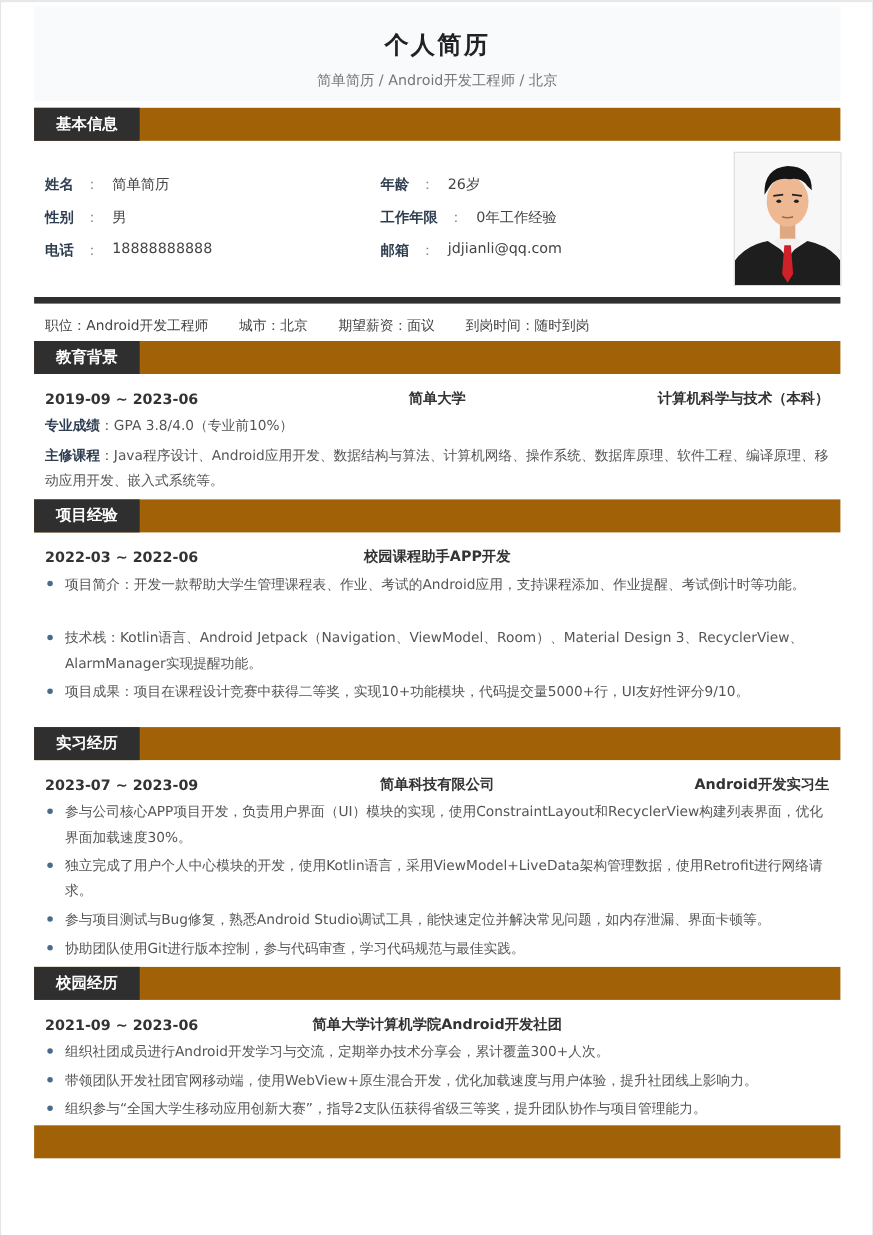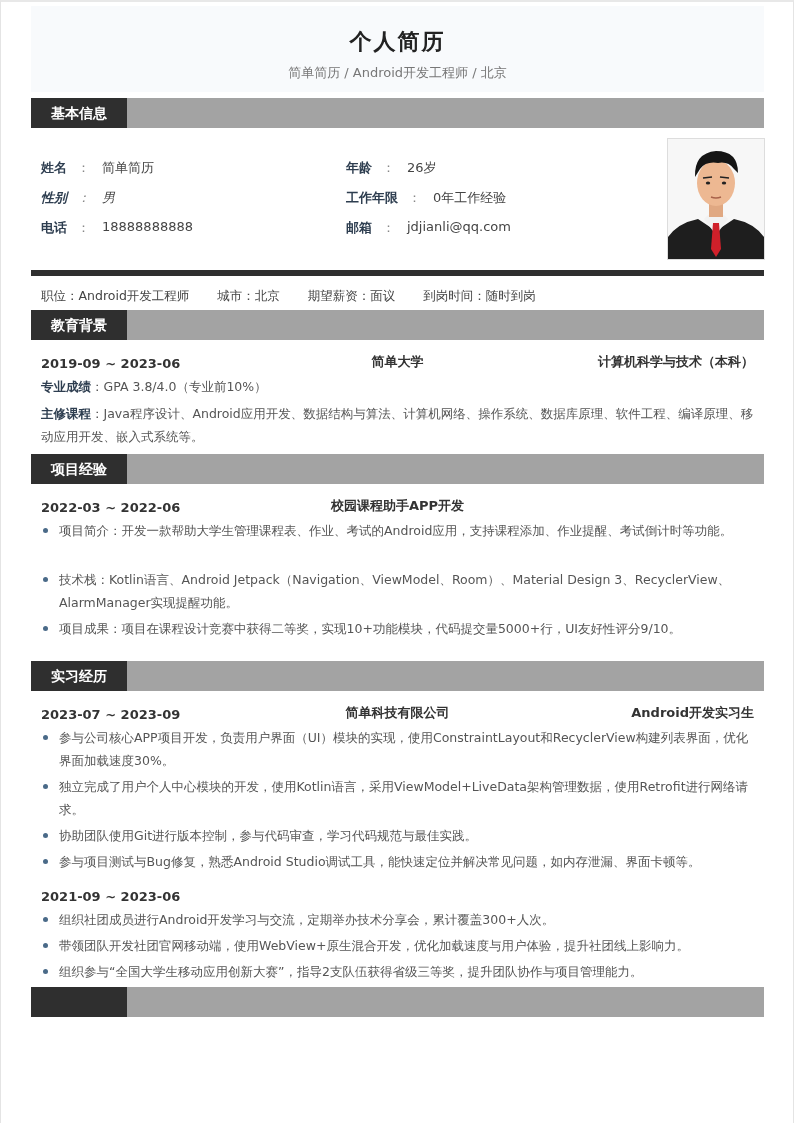--- a/index.html
+++ b/index.html
@@ -15,21 +15,21 @@
     border: 1px solid #e4e4e4; border-top: 2px solid #e8e8e8; pointer-events: none;
   }
   .page { position: absolute; left: 31px; top: 0; width: 733px; }
   .header {
     margin-top: 6px; height: 86px; background: #f8fafc;
     text-align: center; padding-top: 0;
   }
   .title { font-size: 22px; font-weight: bold; color: #222; letter-spacing: 2px; padding-top: 20px; line-height: 32px; }
   .subtitle { font-size: 13px; color: #777; margin-top: 6px; }
 
-  .sec-head { display: flex; height: 30px; background: #a3a3a3; }
+  .sec-head { display: flex; height: 30px; background: #a16207; align-items: flex-end; }
   .sec-title {
     width: 96px; background: #2f2f2f; color: #fff;
     font-size: 14px; font-weight: bold; line-height: 30px; text-align: center;
   }
 
   .basic { position: relative; height: 140px; }
   .info-row { position: absolute; font-size: 13px; color: #444; display: flex; }
   .info-label { font-weight: bold; color: #2e3e50; }
   .info-colon { color: #888; margin: 0 12px 0 10px; }
   .photo {
@@ -63,21 +63,21 @@
 
   <div class="sec-head" style="margin-top:6px;">
     <div class="sec-title">基本信息</div>
   </div>
   <div class="basic">
     <div class="info-row" style="left:10px; top:31px;">
       <span class="info-label">姓名</span>
         <span class="info-colon">：</span>
         <span>简单简历</span>
     </div>
-    <div class="info-row" style="left:10px; top:61px;font-style:italic;">
+    <div class="info-row" style="left:10px; top:61px;">
       <span class="info-label">性别</span>
         <span class="info-colon">：</span>
         <span>男</span>
     </div>
     <div class="info-row" style="left:10px; top:91px;">
       <span class="info-label">电话</span>
         <span class="info-colon">：</span>
         <span>18888888888</span>
     </div>
     <div class="info-row" style="left:315px; top:31px;">
@@ -156,27 +156,31 @@
   <div class="entry-head-wrap" style="margin-top:11px;">
     <div class="entry-head">
       <span>2023-07 ~ 2023-09</span>
       <span class="mid">简单科技有限公司</span>
       <span>Android开发实习生</span>
     </div>
   </div>
   <ul class="bullets" style="margin-top:4px;">
     <li>参与公司核心APP项目开发，负责用户界面（UI）模块的实现，使用ConstraintLayout和RecyclerView构建列表界面，优化界面加载速度30%。</li>
     <li>独立完成了用户个人中心模块的开发，使用Kotlin语言，采用ViewModel+LiveData架构管理数据，使用Retrofit进行网络请求。</li>
+    <li>参与项目测试与Bug修复，熟悉Android Studio调试工具，能快速定位并解决常见问题，如内存泄漏、界面卡顿等。</li>
     <li>协助团队使用Git进行版本控制，参与代码审查，学习代码规范与最佳实践。</li>
-    <li>参与项目测试与Bug修复，熟悉Android Studio调试工具，能快速定位并解决常见问题，如内存泄漏、界面卡顿等。</li>
   </ul>
 
+  <div class="sec-head" style="margin-top:6px;">
+    <div class="sec-title">校园经历</div>
+  </div>
   <div class="entry-head-wrap" style="margin-top:11px;">
     <div class="entry-head">
       <span>2021-09 ~ 2023-06</span>
+      <span class="mid">简单大学计算机学院Android开发社团</span>
       <span></span>
     </div>
   </div>
   <ul class="bullets" style="margin-top:4px;">
     <li>组织社团成员进行Android开发学习与交流，定期举办技术分享会，累计覆盖300+人次。</li>
     <li>带领团队开发社团官网移动端，使用WebView+原生混合开发，优化加载速度与用户体验，提升社团线上影响力。</li>
     <li>组织参与“全国大学生移动应用创新大赛”，指导2支队伍获得省级三等奖，提升团队协作与项目管理能力。</li>
   </ul>
 
   <div class="sec-head" style="margin-top:4px;">

